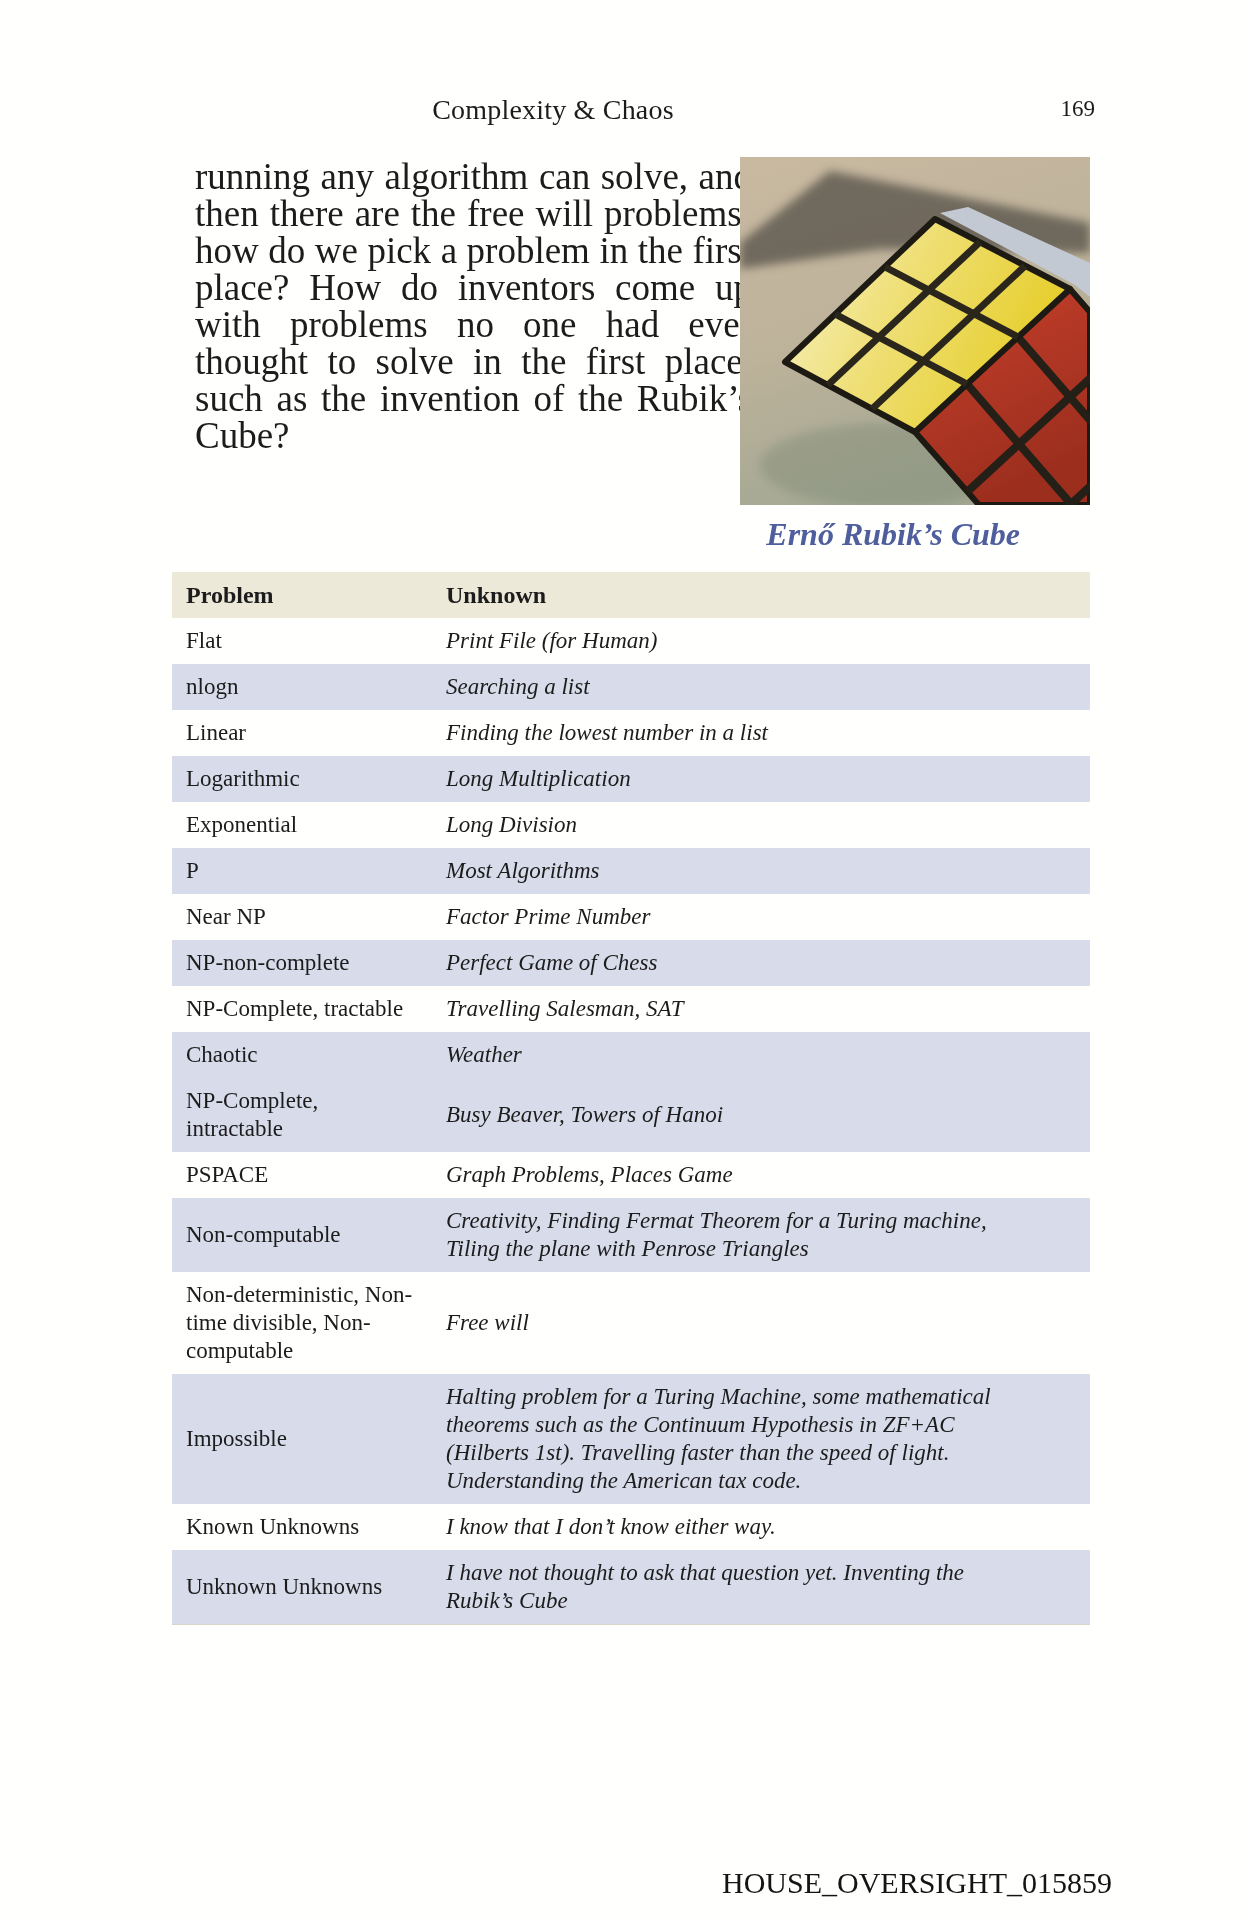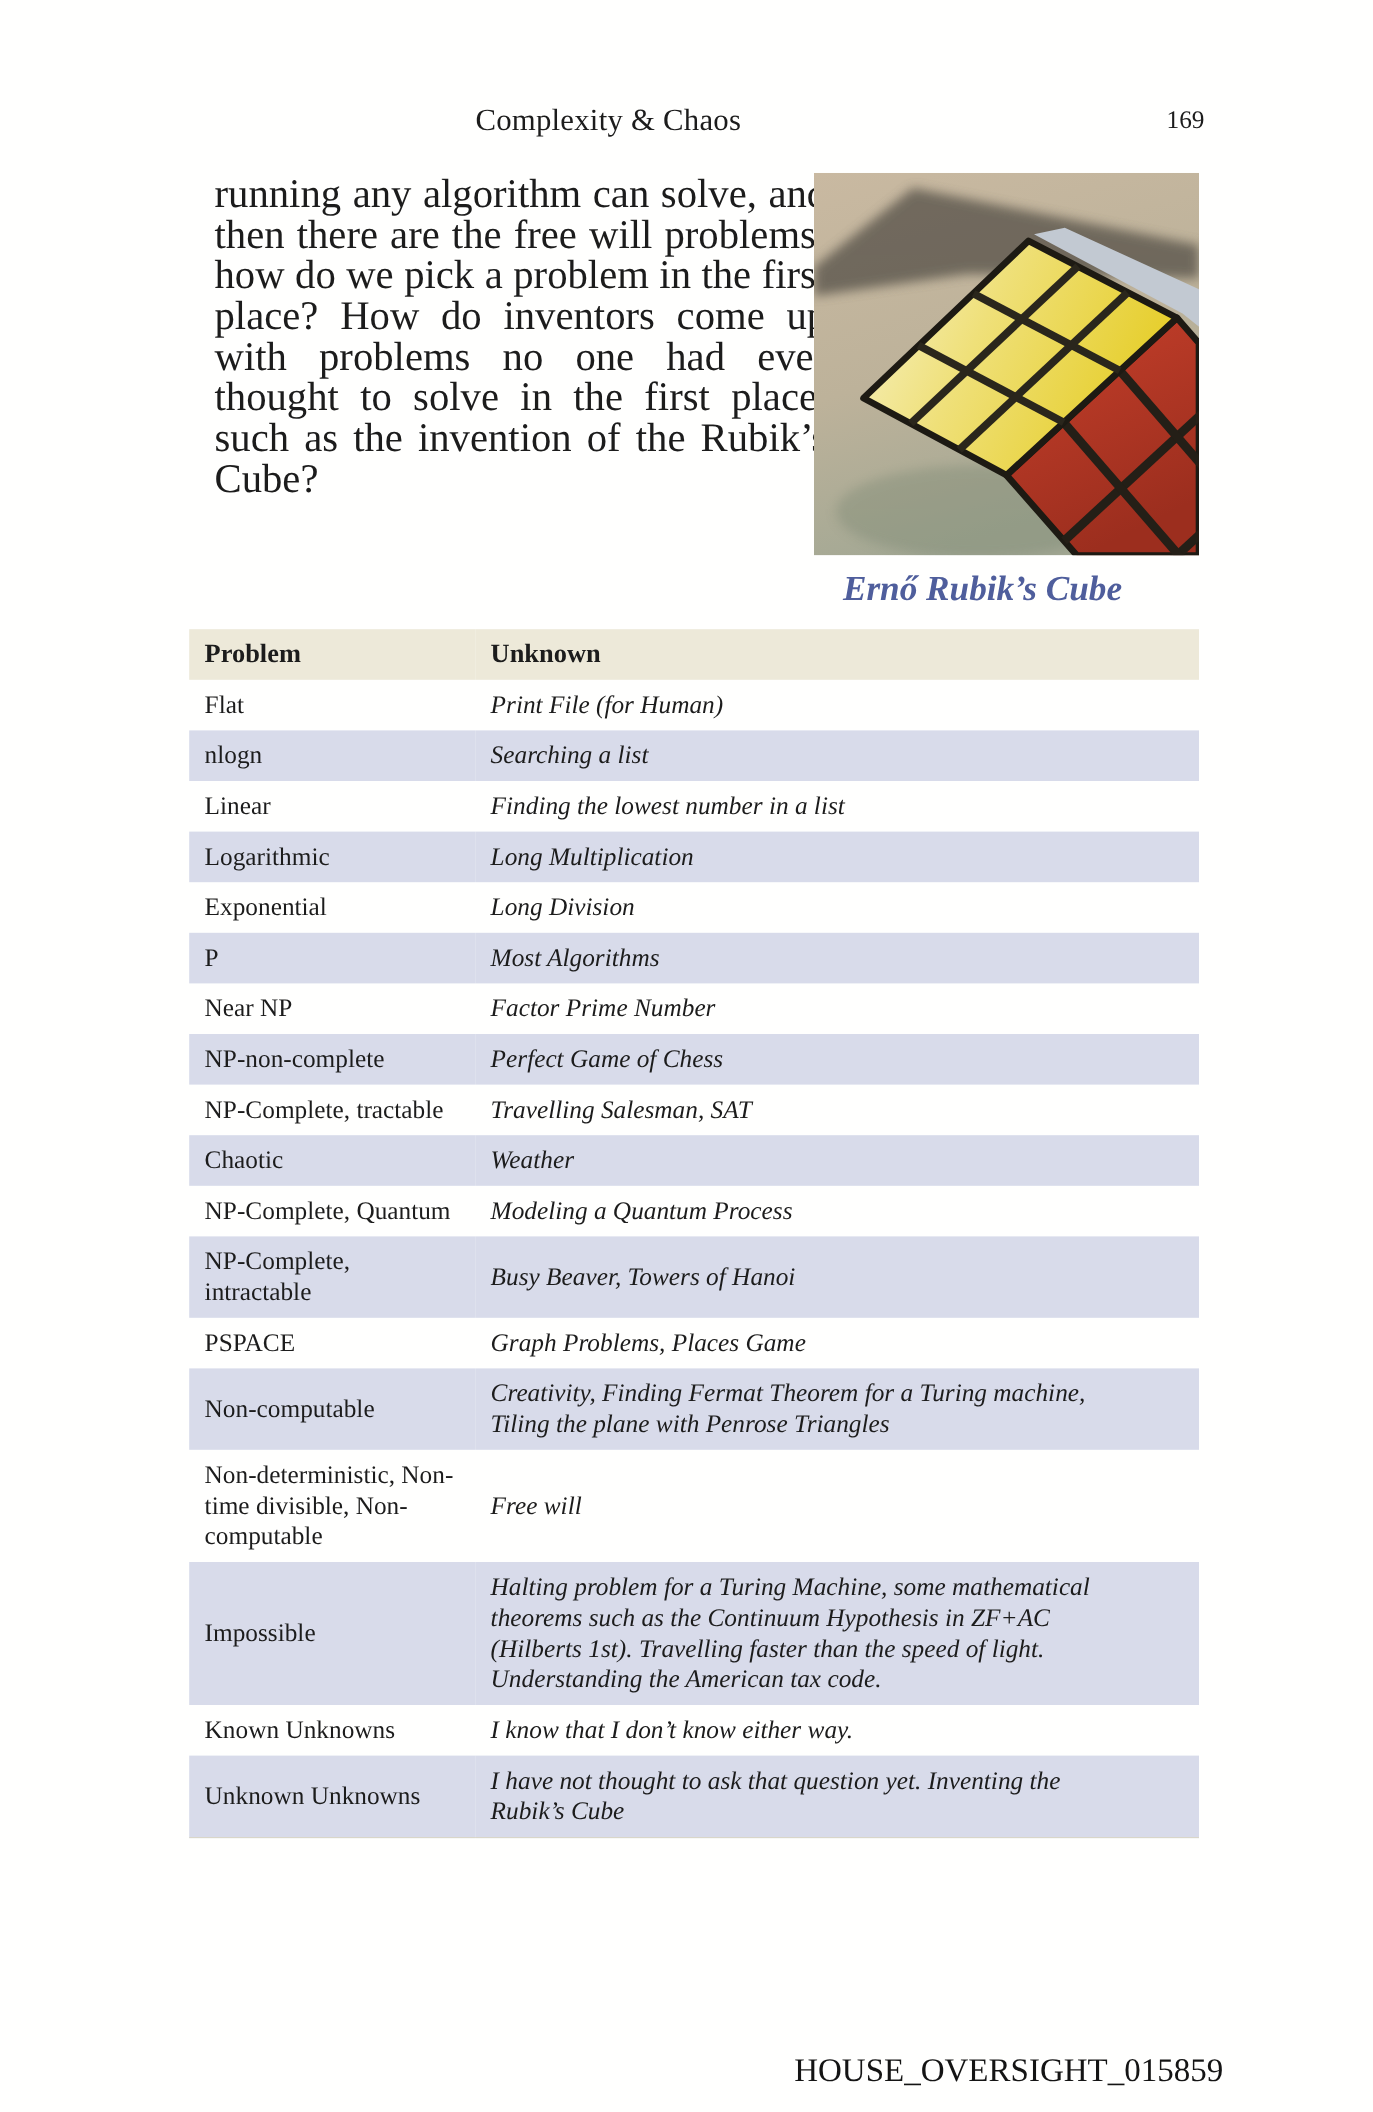--- a/index.html
+++ b/index.html
@@ -132,24 +132,20 @@
           <td class="example">Perfect Game of Chess</td>
         </tr>
         <tr>
           <td class="problem">NP-Complete, tractable</td>
           <td class="example">Travelling Salesman, SAT</td>
         </tr>
         <tr class="alt">
           <td class="problem">Chaotic</td>
           <td class="example">Weather</td>
         </tr>
-        <tr>
-          <td class="problem">NP-Complete, Quantum</td>
-          <td class="example">Modeling a Quantum Process</td>
-        </tr>
         <tr class="alt">
           <td class="problem">NP-Complete, intractable</td>
           <td class="example">Busy Beaver, Towers of Hanoi</td>
         </tr>
         <tr>
           <td class="problem">PSPACE</td>
           <td class="example">Graph Problems, Places Game</td>
         </tr>
         <tr class="alt">
           <td class="problem">Non-computable</td>

